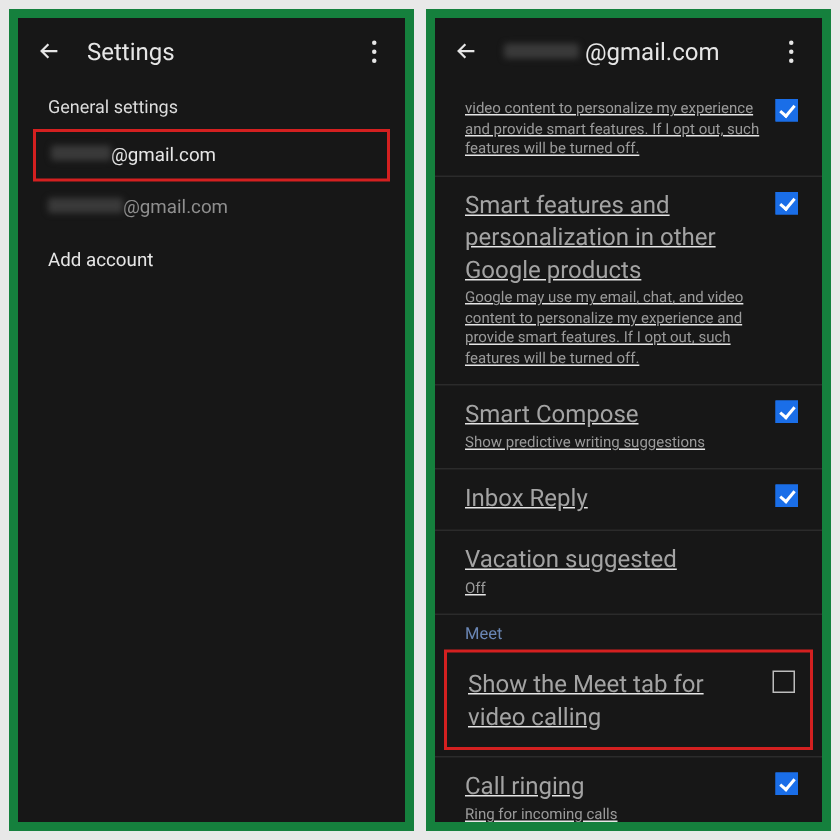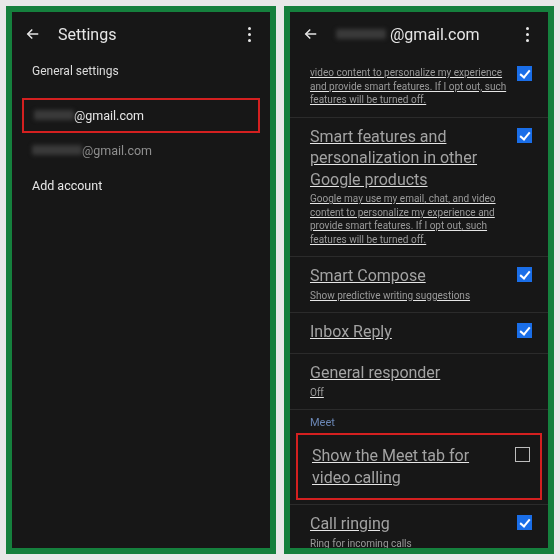--- a/index.html
+++ b/index.html
@@ -52,21 +52,21 @@
   .menu-dots span {
     width: 3px;
     height: 3px;
     background: #e6e6e6;
     border-radius: 50%;
   }
   .arrow-back svg { width: 18px; height: 18px; }
   .sub {
     font-size: 12px;
     color: #dcdcdc;
-    padding: 8px 20px 20px;
+    padding: 8px 20px 8px;
   }
   .list-item {
     padding: 10px 20px;
     font-size: 12.5px;
     color: #e6e6e6;
   }
   .list-item.dim { color: #8f8f8f; }
   .highlight-red {
     border: 2px solid #d42020;
     margin: 0 10px;
@@ -219,21 +219,21 @@
     <div class="setting">
       <div class="txt">
         <div class="ttl">Inbox Reply</div>
       </div>
       <div class="checkbox checked"></div>
     </div>
     <div class="divider"></div>
 
     <div class="setting">
       <div class="txt">
-        <div class="ttl">General responder</div>
+        <div class="ttl">Vacation suggested</div>
         <div class="desc">Off</div>
       </div>
     </div>
     <div class="divider"></div>
 
     <div class="section-label">Meet</div>
 
     <div class="meet-highlight">
       <div class="setting">
         <div class="txt">

